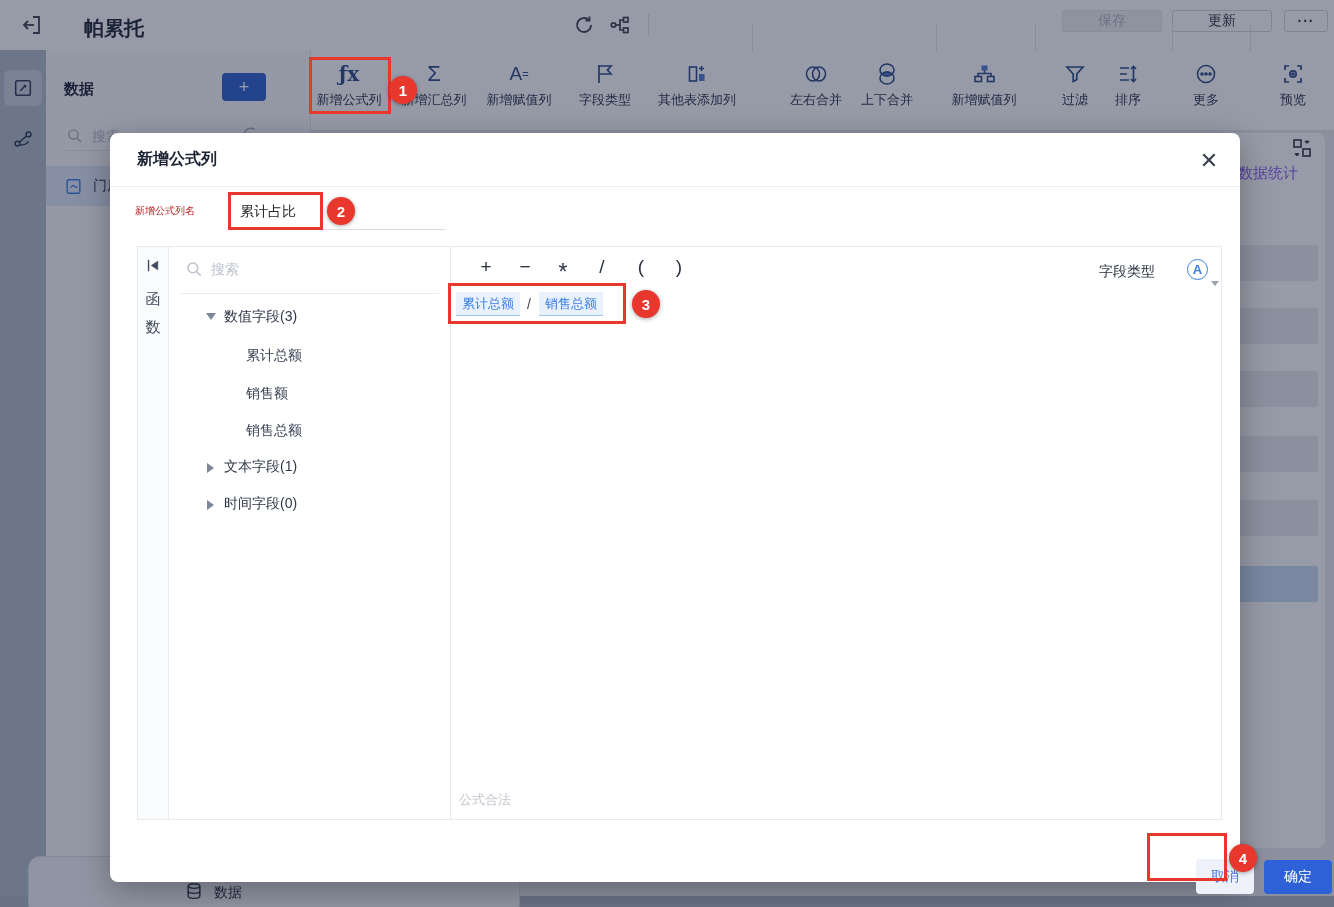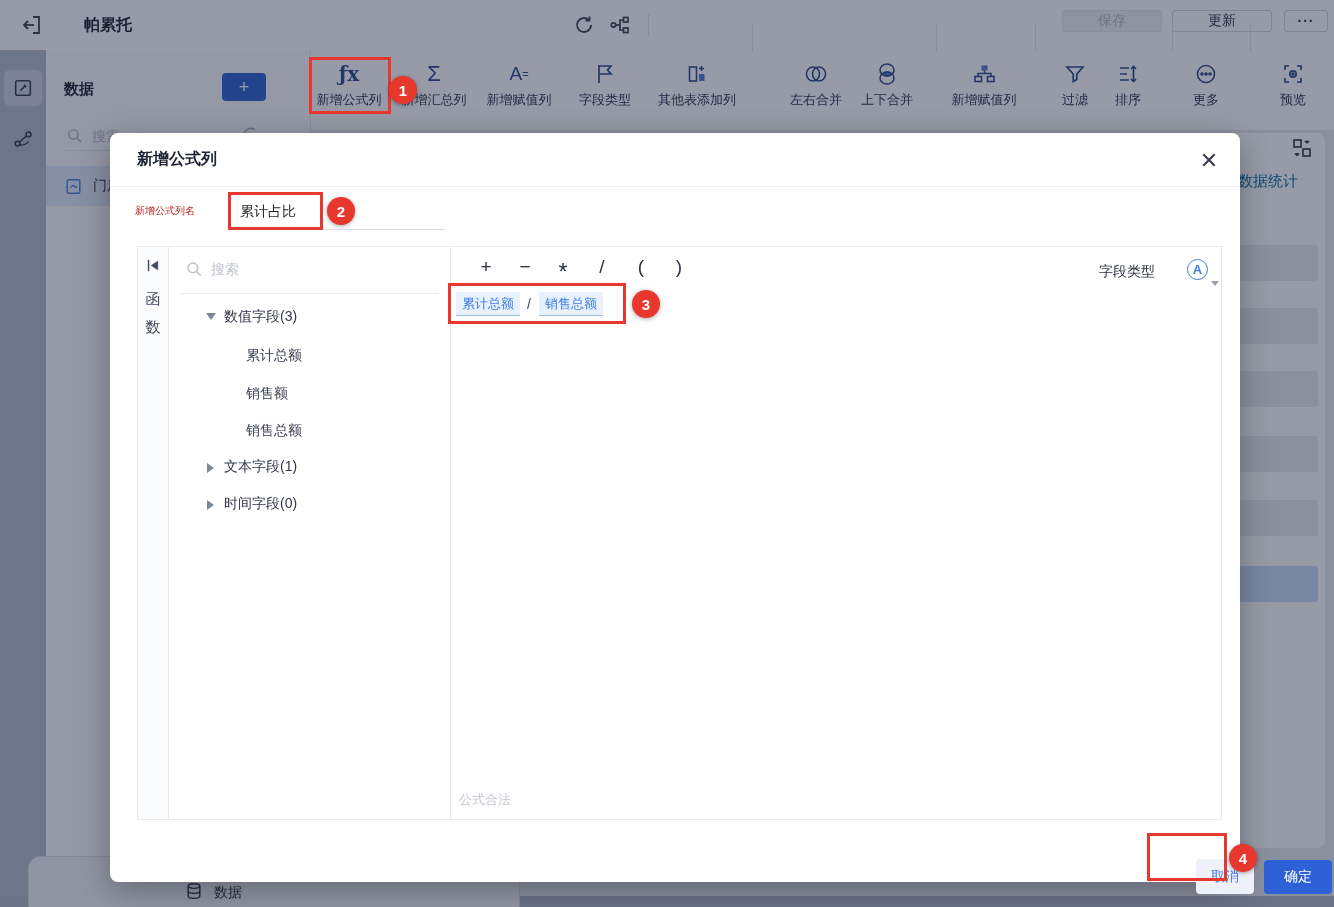--- a/index.html
+++ b/index.html
@@ -1,20 +1,20 @@
 <!DOCTYPE html>
 <html><head>
 <meta charset="utf-8">
 <style>
   html,body{margin:0;padding:0;background:#5b6475;font-family:"Liberation Sans","DejaVu Sans",sans-serif;}
   .stage{position:relative;width:1334px;height:907px;overflow:hidden;background:#e9ebf0;margin:0 auto;}
   .abs{position:absolute;}
   
   .topbar{left:0;top:0;width:1334px;height:50px;background:#fff;border-bottom:1px solid #e4e7ec;}
-  .apptitle{left:84px;top:15px;font-size:16px;font-weight:bold;color:#1c2433;text-align:center;}
+  .apptitle{left:84px;top:15px;font-size:20px;font-weight:bold;color:#1c2433;text-align:center;}
   .vsep{width:1px;background:#dfe2e8;}
   .scope{left:672px;top:11px;width:357px;height:28px;border:1px solid #d4d7dd;border-radius:4px;
          display:flex;align-items:center;justify-content:center;gap:10px;font-size:13px;color:#39414f;background:#fff;}
   .btn{height:22px;border-radius:3px;display:flex;align-items:center;justify-content:center;font-size:14px;box-sizing:border-box;}
   .btn-save{left:1062px;top:10px;width:100px;background:#eff0f3;color:#b3b8c2;border:1px solid #e3e5ea;}
   .btn-update{left:1172px;top:10px;width:100px;background:#fff;color:#2c3342;border:1px solid #d4d7dd;}
   .btn-dots{left:1284px;top:10px;width:44px;background:#fff;color:#2c3342;border:1px solid #d4d7dd;font-weight:bold;letter-spacing:1px;}
   .toolbar{left:310px;top:50px;width:1024px;height:80px;background:#fff;border-bottom:1px solid #e4e7ec;}
   .tool{position:absolute;top:8px;transform:translateX(-50%);text-align:center;color:#2e3a5c;white-space:nowrap;}
   .tool .ticon{height:32px;display:flex;align-items:center;justify-content:center;color:#2d4a8a;}
@@ -25,21 +25,21 @@
   .rail{left:0;top:50px;width:46px;height:857px;background:#b3bbc9;}
   .railtile{left:4px;top:70px;width:38px;height:36px;border-radius:6px;background:#ccd2dd;}
   .sidebar{left:46px;top:50px;width:264px;height:857px;background:#fbfcfd;border-right:1px solid #e4e7ec;}
   .sb-title{left:64px;top:80px;font-size:15px;font-weight:bold;color:#1c2433;}
   .sb-add{left:222px;top:73px;width:44px;height:28px;background:#2e5fd0;border-radius:4px;color:#fff;
           display:flex;align-items:center;justify-content:center;font-size:18px;}
   .sb-search-ph{left:92px;top:128px;font-size:14px;color:#b8bdc7;}
   .sb-underline{left:64px;top:150px;width:186px;height:1px;background:#e4e7ec;}
   .sb-item{left:46px;top:166px;width:264px;height:40px;background:#e1eaf9;display:flex;align-items:center;gap:10px;padding-left:18px;box-sizing:border-box;color:#2c3342;font-size:14px;}
   .rpanel{left:330px;top:133px;width:995px;height:715px;background:#fff;border-radius:8px;}
-  .rp-title{left:1238px;top:172px;font-size:15px;color:#0369a1;}
+  .rp-title{left:1238px;top:164px;font-size:15px;color:#8b5cf6;}
   .rp-row{left:1150px;width:168px;height:36px;background:#e9ecf1;border-radius:3px;}
   .bottombar{left:28px;top:856px;width:492px;height:60px;background:#f2f4f8;border:1px solid #dde1e8;border-radius:12px;box-sizing:border-box;}
   .bb-label{left:214px;top:884px;font-size:14px;color:#2c3342;}
   .pagefoot{left:0px;top:896px;width:1334px;height:11px;background:#aeb5c3;}
   .collapse-btn{left:1294px;top:862px;width:30px;height:30px;border:1.5px solid #39414f;border-radius:50%;
                 display:flex;align-items:center;justify-content:center;background:transparent;color:#39414f;box-sizing:border-box;}
   
   .overlay{left:0;top:0;width:1334px;height:907px;background:rgba(24,34,60,0.45);z-index:10;}
   
   .modal{left:110px;top:133px;width:1130px;height:749px;background:#fff;border-radius:8px;z-index:20;

